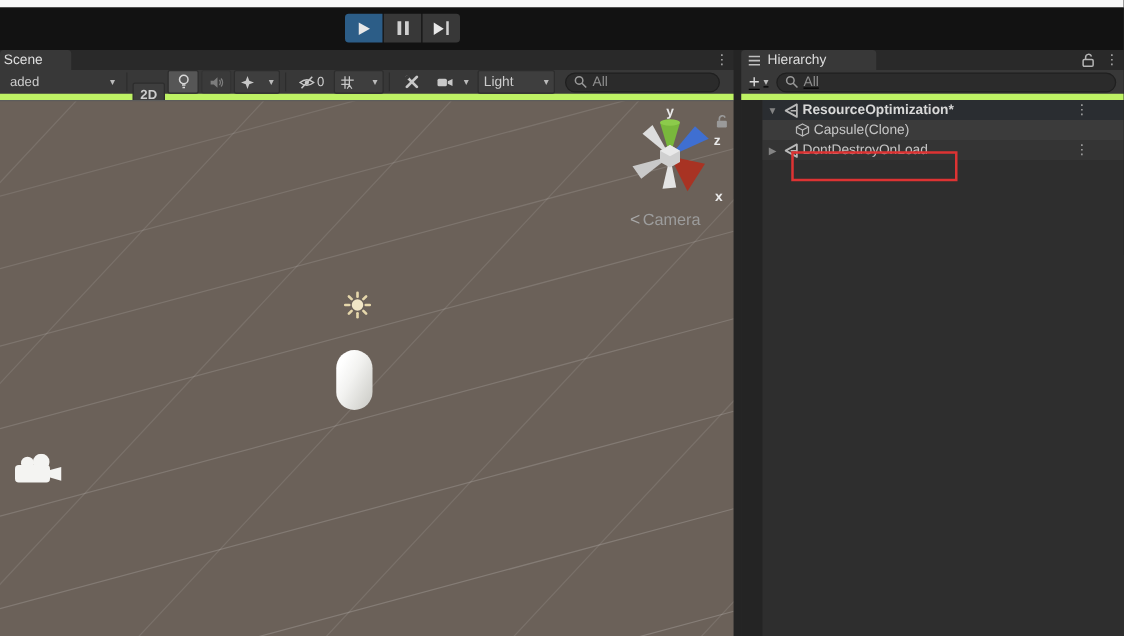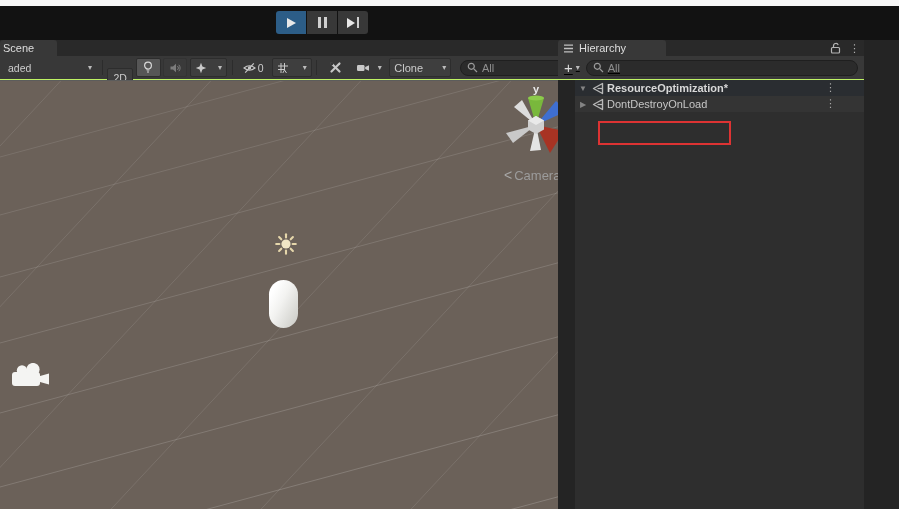--- a/index.html
+++ b/index.html
@@ -17,30 +17,30 @@
   .pc-btn:last-child  { border-radius:0 3px 3px 0; }
   .tri { width:0; height:0; border-top:5.5px solid transparent; border-bottom:5.5px solid transparent; border-left:9px solid #e8e8e8; }
   .pause-bars { display:flex; gap:3px; }
   .pause-bars i { display:block; width:3px; height:11px; background:#cfcfcf; }
   .step-bar { display:block; width:2.5px; height:11px; background:#cfcfcf; margin-left:2px; }
 
   
   .panel { top:40px; height:469px; }
   .scene-panel { left:0; width:587px; }
   .splitter { left:587px; top:40px; width:6px; height:469px; background:#242424; }
-  .hier-panel { left:558px; width:306px;text-decoration:underline; }
+  .hier-panel { left:593px; width:306px;text-decoration:underline; }
 
   .tab-bar { position:relative; height:16px; background:#292929; }
   .tab { position:absolute; top:0; height:16px; background:#383838; color:#dedede;
          font-size:11px; display:flex; align-items:center; border-radius:3px 3px 0 0; }
   .tab-right { position:absolute; top:1px; right:4px; display:flex; align-items:center; gap:8px; height:14px; }
   .kebab { color:#b0b0b0; font-size:11px; line-height:14px; cursor:pointer; }
 
   .tool-row { position:relative; height:24px; background:#383838; display:flex; align-items:center;
-              padding:0 3px; gap:2px; border-bottom:1px solid #bef264; font-size:10.5px; color:#cccccc;justify-content:space-between; }
+              padding:0 3px; gap:2px; border-bottom:5px solid #bef264; font-size:10.5px; color:#cccccc; }
   .tbtn { height:19px; background:#3e3e3e; border:1px solid #2d2d2d; border-radius:2px;
           display:flex; align-items:center; justify-content:center; padding:0 4px; gap:3px; cursor:pointer; }
   .tbtn.active { background:#565656; }
   .tbtn.flat { background:transparent; border-color:transparent; }
   .caret { font-size:8px; color:#bbbbbb; line-height:8px; }
   .vsep { width:1px; height:15px; background:#2c2c2c; margin:0 2px; }
   .search-box { height:16px; background:#2b2b2b; border:1px solid #1f1f1f; border-radius:8px;
                 display:flex; align-items:center; padding:0 6px; gap:4px; color:#8f8f8f; font-size:11px; }
   .dim { opacity:.45; }
 
@@ -103,21 +103,21 @@
         <span class="kebab">⋮</span>
       </div>
     </div>
 
     <div class="tool-row">
       <div class="tbtn flat" style="width:94px; justify-content:space-between;">
         <span>aded</span>
         <span class="caret">▾</span>
       </div>
       <div class="vsep"></div>
-      <div class="tbtn" style="width:26px; font-weight:normal;margin-top:20px;">
+      <div class="tbtn" style="width:26px; font-weight:bold;margin-top:20px;">
         <span>2D</span>
       </div>
       <div class="tbtn active" style="width:25px;">
         <svg width="12" height="13" viewBox="0 0 12 13">
           <circle cx="6" cy="4.6" r="3.4" fill="none" stroke="#d8d8d8" stroke-width="1.2"></circle>
           <path d="M4.6,9 h2.8 M5,11 h2" stroke="#d8d8d8" stroke-width="1.2" fill="none"></path>
         </svg>
       </div>
       <div class="tbtn dim" style="width:24px;">
         <svg width="12" height="12" viewBox="0 0 12 12">
@@ -155,21 +155,21 @@
         </svg>
       </div>
       <div class="tbtn flat" style="width:36px; justify-content:space-between;">
         <svg width="14" height="12" viewBox="0 0 14 12">
           <rect x="1" y="3" width="7.5" height="6" rx="1.2" fill="#c8c8c8"></rect>
           <polygon points="9.2,5 13,3.2 13,8.8 9.2,7" fill="#c8c8c8"></polygon>
         </svg>
         <span class="caret">▾</span>
       </div>
       <div class="tbtn" style="width:62px; justify-content:space-between; font-size:11px;">
-        <span>Clone</span>
+        <span>Light</span>
         <span class="caret">▾</span>
       </div>
       <div class="search-box" style="margin-left:6px; width:124px;">
         <svg width="11" height="11" viewBox="0 0 11 11">
           <circle cx="4.3" cy="4.3" r="3" fill="none" stroke="#9a9a9a" stroke-width="1.2"></circle>
           <line x1="6.6" y1="6.6" x2="10" y2="10" stroke="#9a9a9a" stroke-width="1.2"></line>
         </svg>
         <span>All</span>
       </div>
     </div>
@@ -294,20 +294,30 @@
           <svg width="13" height="13" viewBox="0 0 13 13">
             <polygon points="11.5,1.5 11.5,11.5 2.5,6.5" fill="none" stroke="#b8b8b8" stroke-width="1.4" stroke-linejoin="round"></polygon>
             <line x1="11.5" y1="6.5" x2="6.5" y2="6.5" stroke="#b8b8b8" stroke-width="1.2"></line>
           </svg>
           <span class="lbl">ResourceOptimization*</span>
           <span class="row-kebab">⋮</span>
         </div>
 
 
 
+        <div class="hrow obj">
+          <svg width="12" height="12" viewBox="0 0 12 12">
+            <g fill="none" stroke="#b9b9b9" stroke-width="1" stroke-linejoin="round">
+              <polygon points="6,1.2 10.8,3.6 6,6 1.2,3.6"></polygon>
+              <polyline points="1.2,3.6 1.2,8.4 6,10.8 6,6"></polyline>
+              <polyline points="10.8,3.6 10.8,8.4 6,10.8"></polyline>
+            </g>
+          </svg>
+          <span class="lbl">Capsule(Clone)</span>
+        </div>
 
         <div class="hrow scene-row ddol">
           <span class="fold">▶</span>
           <svg width="13" height="13" viewBox="0 0 13 13">
             <polygon points="11.5,1.5 11.5,11.5 2.5,6.5" fill="none" stroke="#b8b8b8" stroke-width="1.4" stroke-linejoin="round"></polygon>
             <line x1="11.5" y1="6.5" x2="6.5" y2="6.5" stroke="#b8b8b8" stroke-width="1.2"></line>
           </svg>
           <span class="lbl" style="font-weight:normal; color:#c6c6c6;">DontDestroyOnLoad</span>
           <span class="row-kebab">⋮</span>
         </div>

